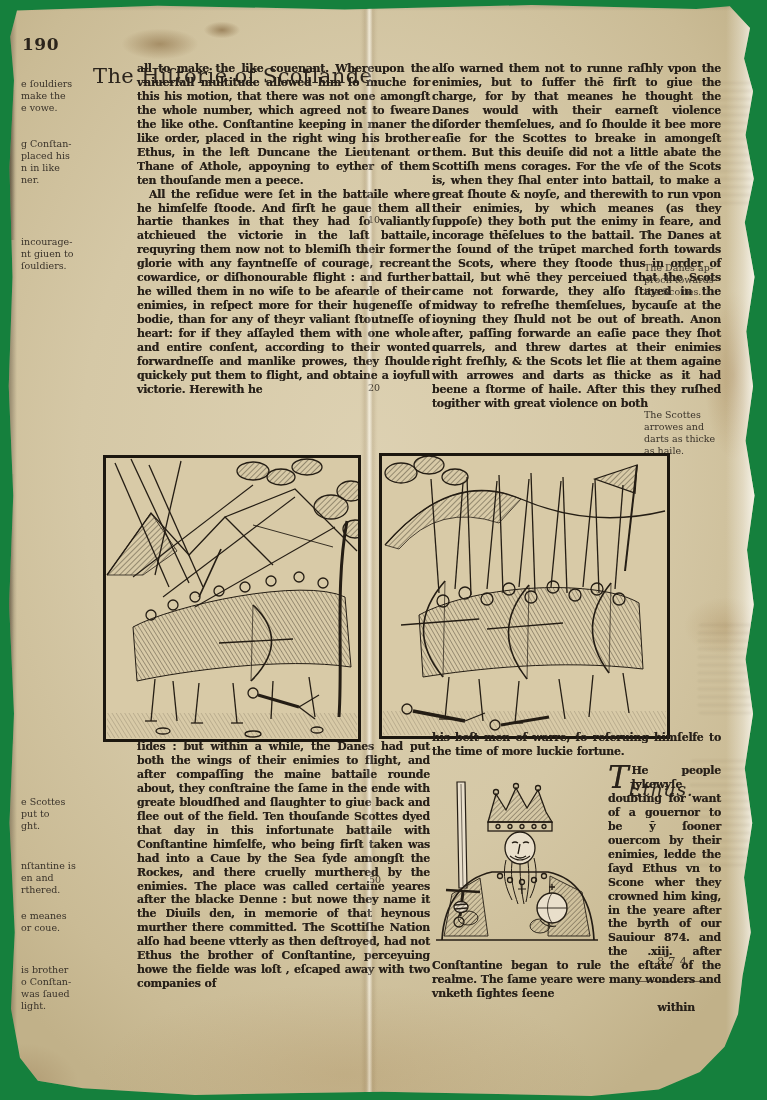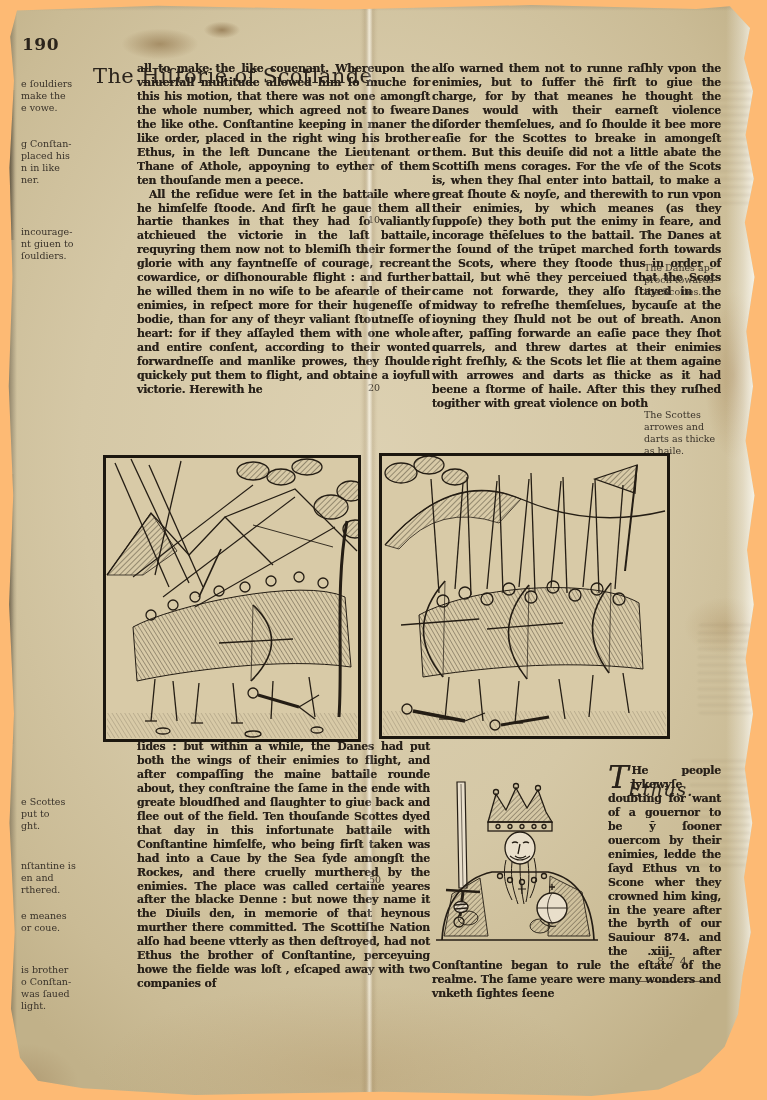--- a/index.html
+++ b/index.html
@@ -1,16 +1,16 @@
 <!DOCTYPE html>
 <html><head>
 <meta charset="utf-8">
 <style>
   html,body{margin:0;padding:0;background:#f6f6f4;}
-  .photo{position:relative;width:767px;height:1100px;background:#fdba74;overflow:hidden;
+  .photo{position:relative;width:767px;height:1100px;background:#15803d;overflow:hidden;
          font-family:"DejaVu Serif", serif;}
   .page{position:absolute;left:8px;top:4px;width:748px;height:1092px;
     background:
       linear-gradient(to right, rgba(35,25,15,.40), rgba(35,25,15,0) 9px),
       linear-gradient(to left, rgba(250,248,240,.95) 0px, rgba(250,248,240,.45) 13px, rgba(250,248,240,0) 30px),
       linear-gradient(to bottom, rgba(90,70,45,.22), rgba(90,70,45,0) 7px),
       radial-gradient(ellipse 55px 22px at 152px 40px, rgba(125,92,48,.5), rgba(125,92,48,0) 70%),
       radial-gradient(ellipse 26px 12px at 214px 26px, rgba(115,82,40,.55), rgba(115,82,40,0) 70%),
       radial-gradient(ellipse 42px 120px at 97% 34%, rgba(150,112,62,.35), rgba(150,112,62,0) 70%),
       radial-gradient(ellipse 60px 42px at 96% 57%, rgba(160,125,75,.28), rgba(160,125,75,0) 70%),
@@ -82,21 +82,21 @@
     <div class="abs gutternum" style="left:360px;top:378px">20</div>
     <div class="abs gutternum" style="left:361px;top:870px">50</div>
 
     <div class="abs marginnote mleft" style="top:74px">e ſouldiers
 make the
 e vowe.</div>
     <div class="abs marginnote mleft" style="top:134px">g Conſtan-
 placed his
 n in like
 ner.</div>
-    <div class="abs marginnote mleft" style="top:222px">incourage-
+    <div class="abs marginnote mleft" style="top:232px">incourage-
 nt giuen to
 ſouldiers.</div>
     <div class="abs marginnote mleft" style="top:792px">e Scottes
 put to
 ght.</div>
     <div class="abs marginnote mleft" style="top:856px">nſtantine is
 en and
 rthered.</div>
     <div class="abs marginnote mleft" style="top:906px">e meanes
 or coue.</div>
@@ -240,20 +240,23 @@
         <circle cx="116" cy="272" r="5"></circle>
         <path d="M122 272 L170 264" stroke-width="3"></path>
         <rect x="4" y="258" width="283" height="24" fill="url(#hR2)" opacity=".45" stroke="none"></rect>
       </g>
       <rect x="1.5" y="1.5" width="288" height="283" fill="none" stroke="#1c170f" stroke-width="3"></rect>
     </svg>
 
     <div class="abs bl col-lb">
       <div>ſides : but within a while, the Danes had put both the wings of their enimies to flight, and after compaſſing the maine battaile rounde about, they conſtraine the ſame in the ende with greate bloudſhed and ſlaughter to giue back and flee out of the field. Ten thouſande Scottes dyed that day in this infortunate battaile with Conſtantine himſelfe, who being firſt taken was had into a Caue by the Sea ſyde amongſt the Rockes, and there cruelly murthered by the enimies. The place was called certaine yeares after the blacke Denne : but nowe they name it the Diuils den, in memorie of that heynous murther there committed. The Scottiſhe Nation alſo had beene vtterly as then deſtroyed, had not Ethus the brother of Conſtantine, perceyuing howe the fielde was loſt , eſcaped away with two companies of</div>
     </div>
+    <div class="abs bl col-rb">
+      <div>his beſt men of warre, ſo reſeruing himſelfe to the time of more luckie fortune.</div>
+    </div>
 
     <div class="abs bl ethus-block">
       <svg class="king-figure" viewBox="0 0 172 170">
         <defs>
           <pattern id="hK" width="3.6" height="3.6" patternUnits="userSpaceOnUse" patternTransform="rotate(45)">
             <line x1="0" y1="0" x2="0" y2="3.6" stroke="#2b2418" stroke-width="0.7"></line>
           </pattern>
         </defs>
         <g stroke="#241d14" fill="none" stroke-width="1.3">
           <line x1="6" y1="164" x2="168" y2="164" stroke-width="1.4"></line>
@@ -292,20 +295,21 @@
           <ellipse cx="110" cy="150" rx="10" ry="7" fill="url(#hK)" stroke-width=".9"></ellipse>
           <circle cx="122" cy="132" r="15" fill="#e9dfcb" stroke-width="1.4"></circle>
           <line x1="107" y1="132" x2="137" y2="132" stroke-width=".9"></line>
           <path d="M122 117 C116 126 116 138 122 147" stroke-width=".8"></path>
           <line x1="122" y1="114" x2="122" y2="108"></line>
             <line x1="119" y1="111" x2="125" y2="111"></line>
           <path d="M110 144 Q116 152 126 150" stroke-width="1.1"></path>
         </g>
       </svg>
       <span class="dropcap">T</span><span>He people lykewyſe doubting for want of a gouernor to be ȳ ſooner ouercom by their enimies, ledde the ſayd Ethus vn to Scone wher they crowned him king, in the yeare after the byrth of our Sauiour 874. and the .xiij. after Conſtantine began to rule the eſtate of the realme. The ſame yeare were many wonders and vnketh ſightes ſeene</span>
+      <div class="catchword">within</div>
     </div>
 
     <div class="abs fold"></div>
     <div class="abs bleed" style="left:682px;top:78px;width:64px;height:128px"></div>
     <div class="abs bleed" style="left:690px;top:620px;width:56px;height:90px"></div>
     <div class="abs bleed" style="left:682px;top:756px;width:60px;height:110px"></div>
 
   </div>
 </div>
 

